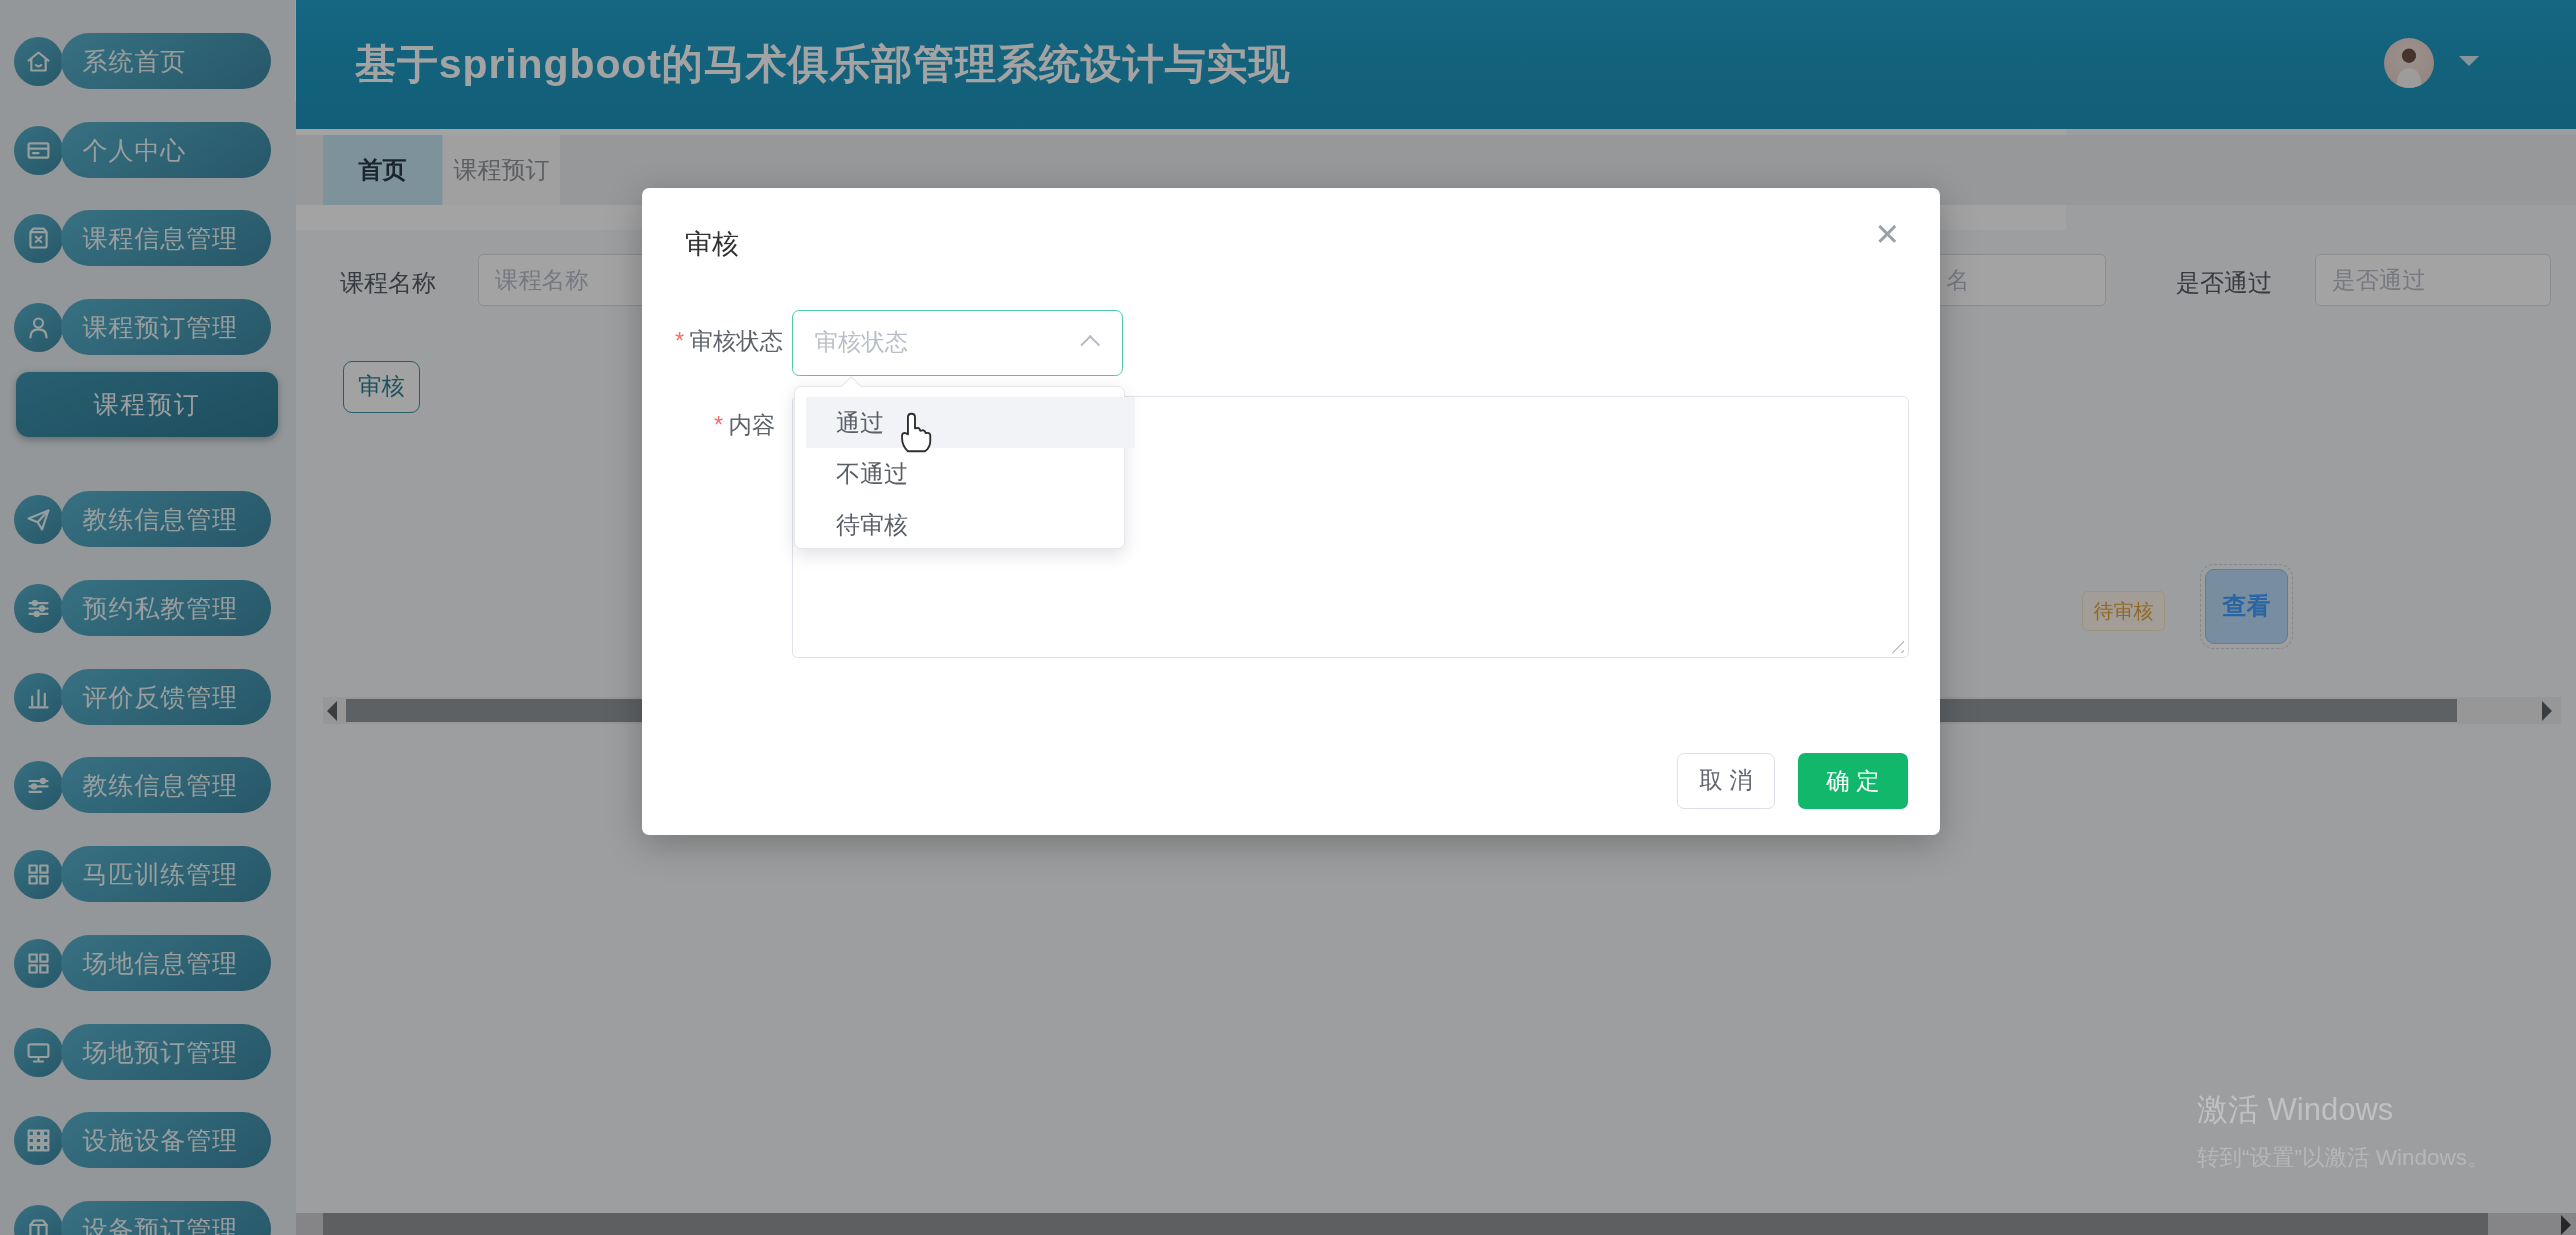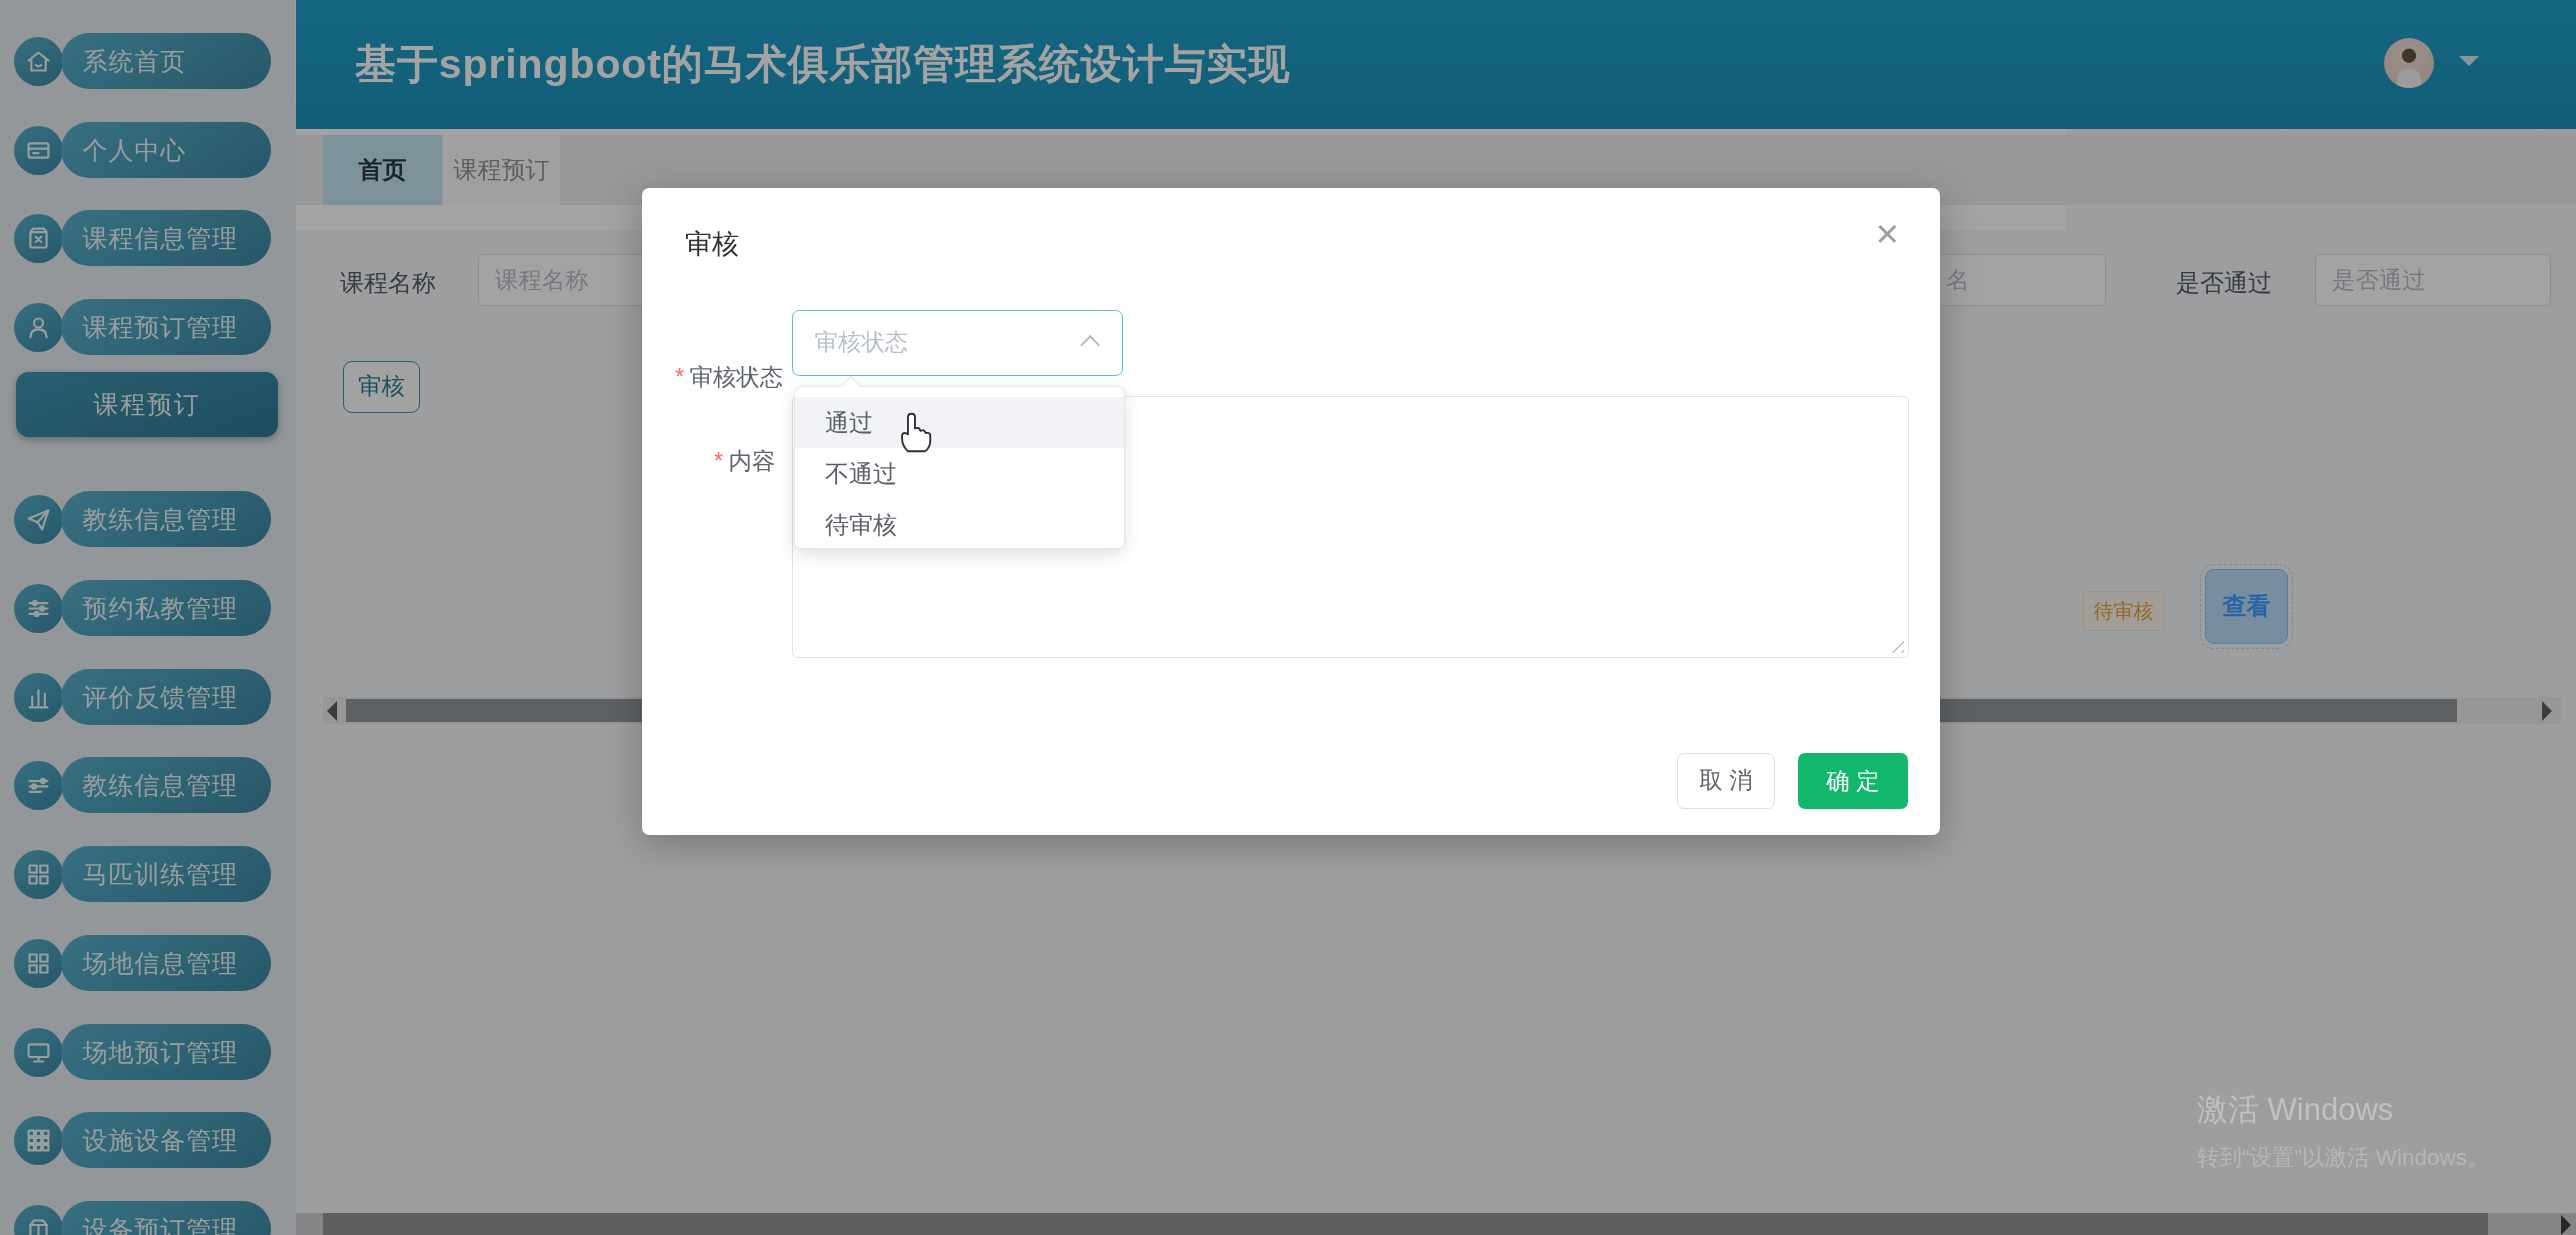--- a/index.html
+++ b/index.html
@@ -79,42 +79,42 @@
   #watermark{left:2197px;top:1089px;z-index:60;color:#c0c1c3;}
   #wm1{font-size:31px;}
   #wm2{font-size:22.5px;color:#b6b7b9;margin-top:10.8px;}
 
   
   #modal{left:642px;top:188px;width:1298px;height:647px;background:#fff;border-radius:7.2px;
     box-shadow:0 9px 36px rgba(0,0,0,.25);z-index:70;}
   #modal-title{position:absolute;left:43px;top:38px;font-size:27px;color:#303133;}
   #modal-close{position:absolute;right:40px;top:29px;font-size:30.5px;color:#9aa0a6;font-weight:300;cursor:pointer;}
   .req{color:#f56c6c;margin-right:5.4px;font-size:23.4px;}
-  .mlabel{position:absolute;font-size:23.4px;color:#5f646c;white-space:nowrap;margin-top:36px;}
+  .mlabel{position:absolute;font-size:23.4px;color:#5f646c;white-space:nowrap;}
   #status-select{position:absolute;left:150px;top:122px;width:331px;height:66px;border:1.8px solid #4fc6b3;
     border-radius:7.2px;background:#fff;cursor:pointer;}
   #status-placeholder{position:absolute;left:21.6px;top:0;height:63px;line-height:63px;font-size:23.4px;color:#b9bfc9;}
   #select-chevron{position:absolute;right:25px;top:27px;width:14.4px;height:14.4px;border-left:2.7px solid #b4b9c2;
     border-top:2.7px solid #b4b9c2;transform:rotate(45deg);}
   #content-textarea{position:absolute;left:150px;top:208px;width:1117px;height:262px;border:1.8px solid #dfe2e8;
     border-radius:5.4px;background:#fff;cursor:text;}
   #resize-grip{position:absolute;right:3.6px;bottom:3.6px;width:14.4px;height:14.4px;
     background:repeating-linear-gradient(135deg,transparent 0 4.5px,#c0c4cc 4.5px 6.3px);
     clip-path:polygon(100% 0,100% 100%,0 100%);cursor:nwse-resize;}
   #cancel-btn{position:absolute;left:1035px;top:565px;width:98px;height:56px;border:1.8px solid #dcdfe6;
     border-radius:7.2px;background:#fff;color:#5f646c;font-size:23.4px;text-align:center;line-height:52px;cursor:pointer;}
   #confirm-btn{position:absolute;left:1156px;top:565px;width:110px;height:56px;border-radius:7.2px;
     background:#11b76b;color:#fff;font-size:23.4px;text-align:center;line-height:56px;cursor:pointer;}
 
   
   #status-dropdown{left:794px;top:386px;width:331px;height:163px;background:#fff;border:0.9px solid #e3e6ec;
     border-radius:7.2px;box-shadow:0 5.4px 18px rgba(0,0,0,.12);z-index:75;}
   #dropdown-notch{position:absolute;left:49px;top:-8px;width:14.4px;height:14.4px;background:#fff;
     border-left:0.9px solid #e3e6ec;border-top:0.9px solid #e3e6ec;transform:rotate(45deg);}
-  .opt{position:absolute;left:0;width:100%;height:51px;line-height:51px;padding-left:30px;
+  .opt{position:absolute;left:11px;width:100%;height:51px;line-height:51px;padding-left:30px;
     font-size:24px;color:#5a5f67;cursor:pointer;}
   .opt.hl{background:#f1f3f7;}
   #cursor{left:896px;top:409px;z-index:80;}
 </style>
 </head>
 <body>
 
 <div id="stage">
 
   <div id="sidebar" class="abs">

